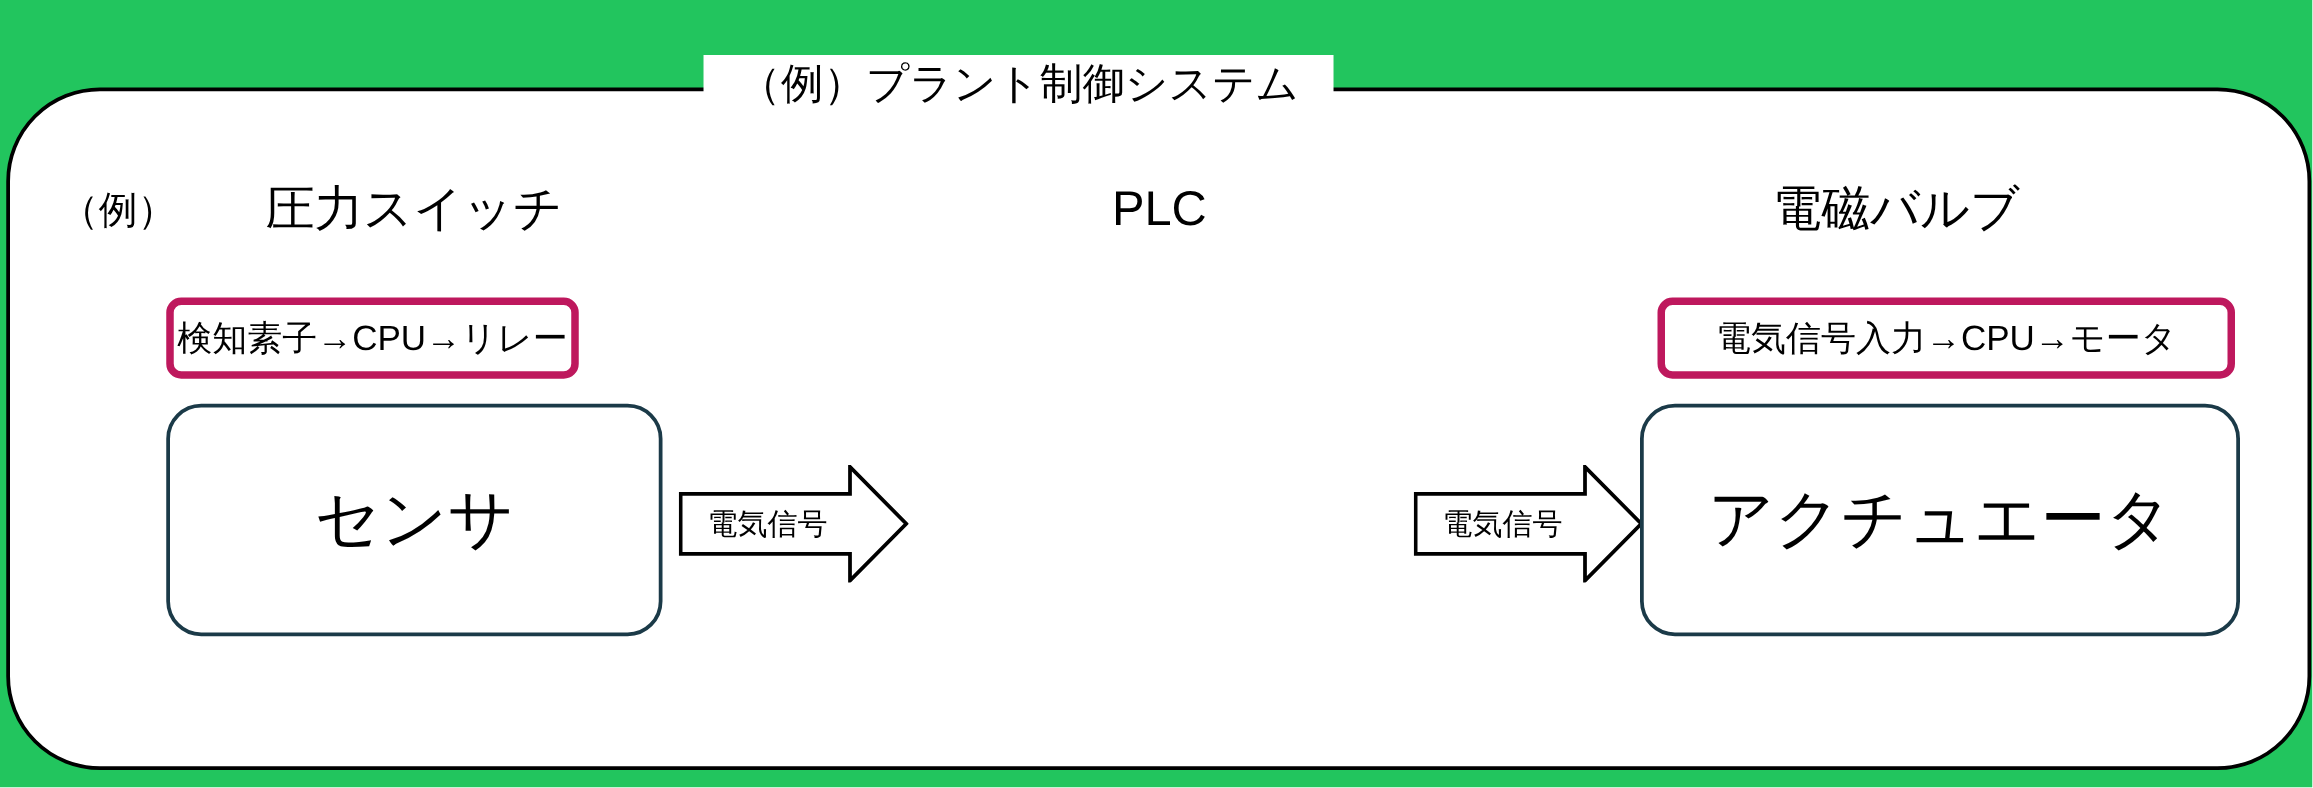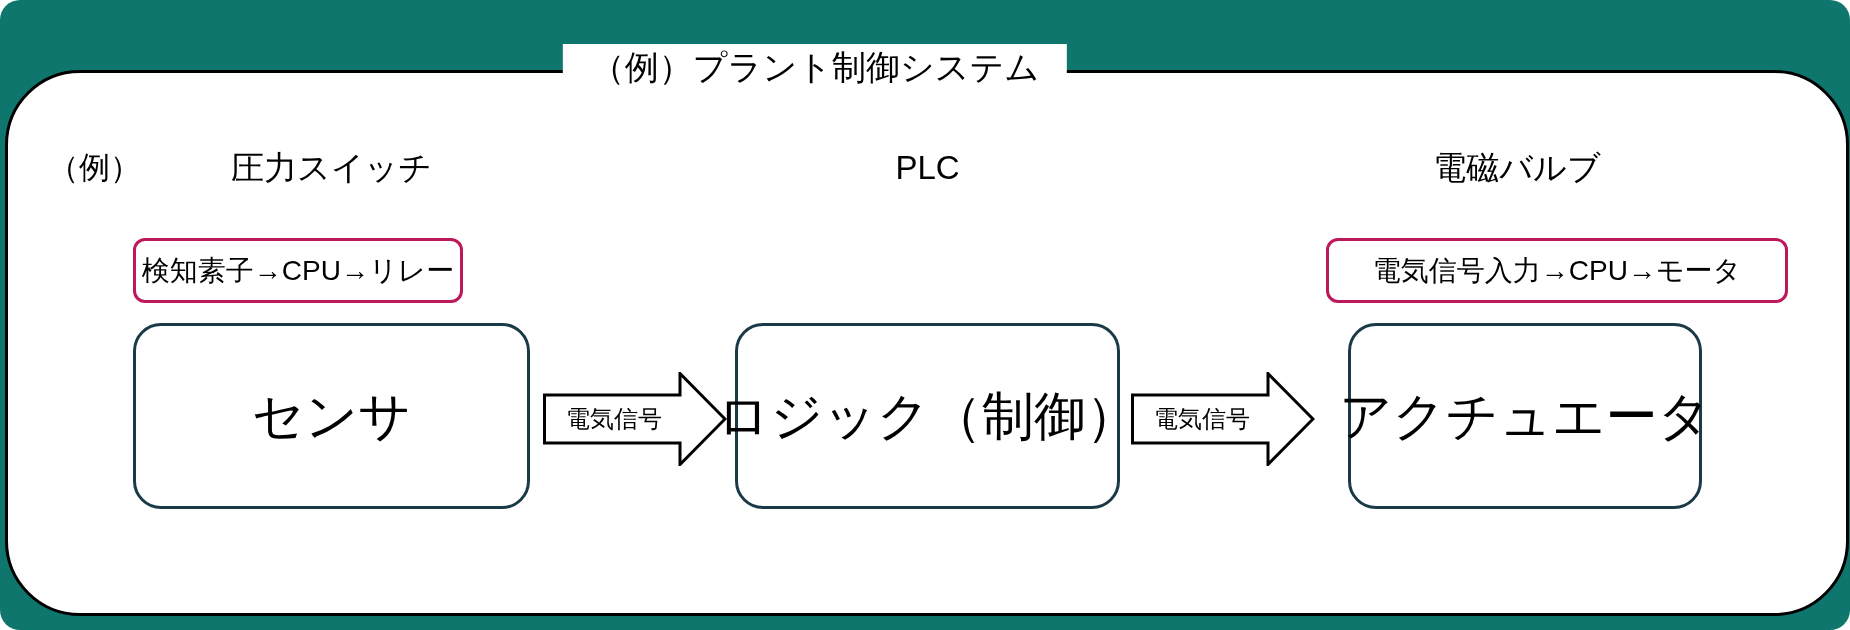--- a/index.html
+++ b/index.html
@@ -6,23 +6,22 @@
     margin: 0;
     padding: 0;
     background: #ffffff;
     font-family: "Liberation Sans", "DejaVu Sans", sans-serif;
     color: #000000;
   }
   .canvas {
     position: relative;
     width: 1850px;
     height: 630px;
-    background: #0f766e;
+    background: #22c55e;
     overflow: hidden;
-    border-radius: 20px;
   }
   
   .outer-frame {
     position: absolute;
     left: 5px;
     top: 70px;
     width: 1838px;
     height: 540px;
     border: 3px solid #000000;
     border-radius: 75px;
@@ -44,35 +43,35 @@
     position: absolute;
     left: 48px;
     top: 148px;
     font-size: 31px;
     line-height: 40px;
     z-index: 2;
   }
   .col-header {
     position: absolute;
     top: 148px;
-    font-size: 33px;
+    font-size: 39px;
     line-height: 40px;
     text-align: center;
     white-space: nowrap;
     z-index: 2;
   }
   .col-header.c1 { left: 133px; width: 397px; }
   .col-header.c2 { left: 735px; width: 385px; }
   .col-header.c3 { left: 1312px; width: 410px; }
 
   .detail-box {
     position: absolute;
     top: 238px;
     height: 65px;
-    border: 3px solid #be185d;
+    border: 6px solid #be185d;
     border-radius: 12px;
     background: #ffffff;
     display: flex;
     align-items: center;
     justify-content: center;
     font-size: 28px;
     white-space: nowrap;
     box-sizing: border-box;
     z-index: 2;
   }
@@ -93,21 +92,21 @@
     justify-content: center;
     text-align: center;
     font-size: 52px;
     line-height: 68px;
     white-space: nowrap;
     box-sizing: border-box;
     z-index: 2;
   }
   .block-box.c1 { left: 133px; width: 397px; }
   .block-box.c2 { left: 735px; width: 385px; }
-  .block-box.c3 { left: 1312px; width: 354px; margin-left: 36px; }
+  .block-box.c3 { left: 1312px; width: 480px; }
 
   .signal-arrow {
     position: absolute;
     top: 372px;
     width: 184px;
     height: 94px;
     z-index: 1;
     text-decoration: underline;
   }
   .signal-arrow.a1 { left: 543px; }
@@ -140,24 +139,20 @@
   <div class="col-header c1">圧力スイッチ</div>
   <div class="col-header c2">PLC</div>
   <div class="col-header c3">電磁バルブ</div>
 
   <div class="detail-box c1">検知素子→CPU→リレー</div>
   <div class="detail-box c3">電気信号入力→CPU→モータ</div>
 
   <div class="block-box c1">
     <span>センサ</span>
   </div>
-  <div class="block-box c2">
-    <span>ロジック</span>
-    <span>（制御）</span>
-  </div>
   <div class="block-box c3">
     <span>アクチュエータ</span>
   </div>
 
   <div class="signal-arrow a1">
     <svg width="184" height="94" viewBox="0 0 184 94">
       <polygon points="1.5,23 137,23 137,1.5 182,47 137,92.5 137,71 1.5,71" fill="#ffffff" stroke="#000000" stroke-width="3" stroke-linejoin="miter"></polygon>
     </svg>
     <span class="arrow-label">電気信号</span>
   </div>

